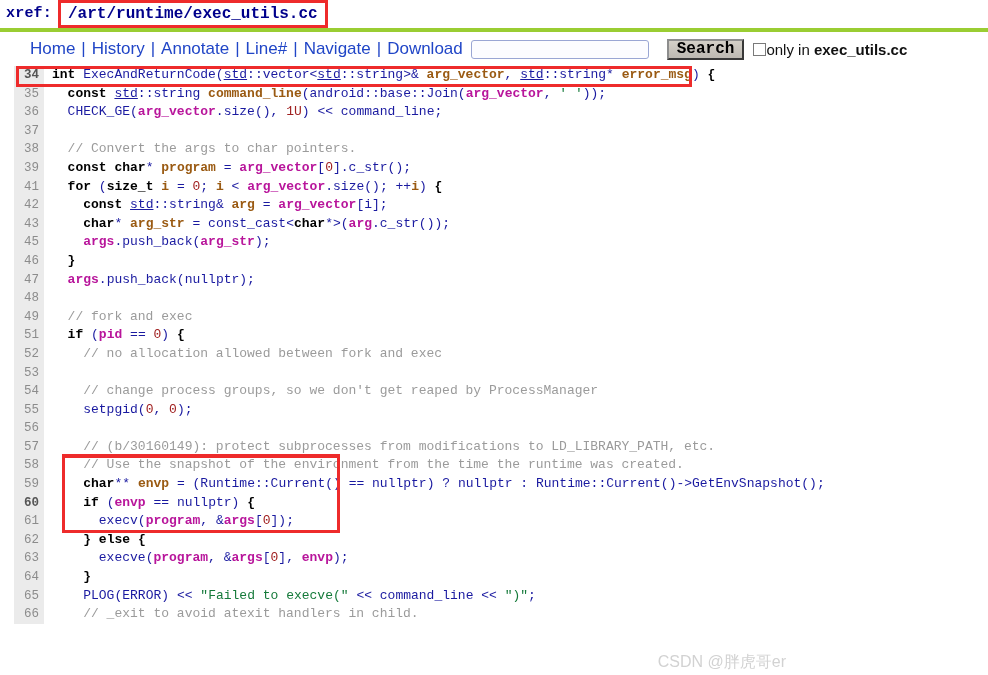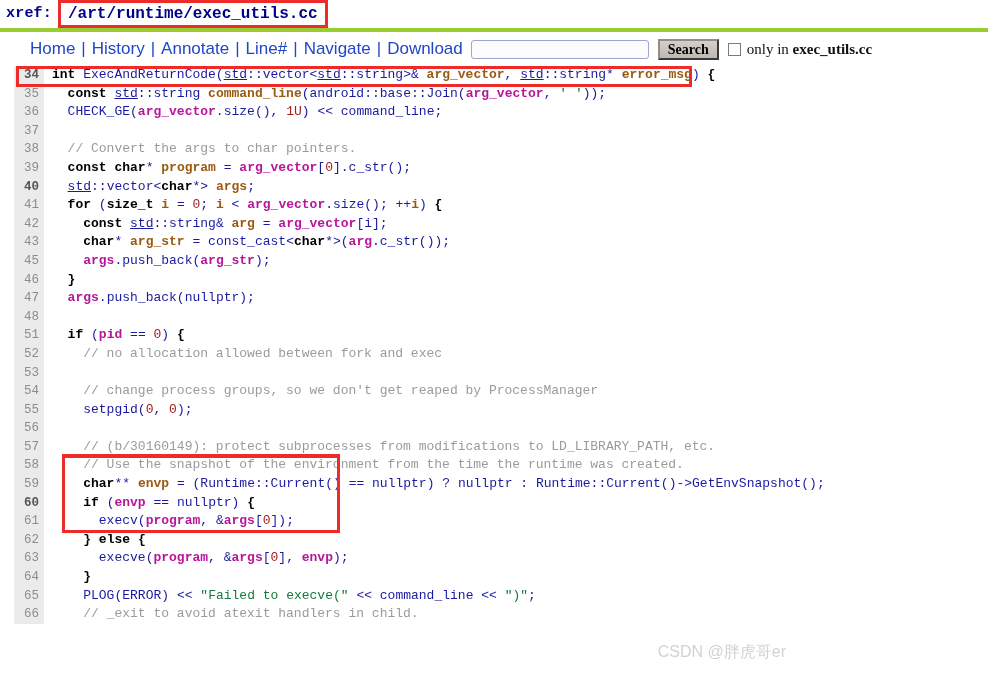--- a/index.html
+++ b/index.html
@@ -50,36 +50,36 @@
   .nav-sep { font-size: 17px; color: #2146c7; margin: 0 6px; }
   .search-input {
     margin-left: 8px;
     width: 178px; height: 19px;
     border: 1px solid #9aa6d4; border-radius: 3px;
     background: #fcfcff; outline: none;
     font-family: "Liberation Sans", sans-serif; font-size: 12px;
     padding: 0 4px; color: #222;
   }
   .search-btn {
-    margin-left: 9px;
+    margin-left: 18px;
     height: 21px; padding: 0 8px;
     border: 2px outset #8d8d8d;
     background: linear-gradient(#d4d0c8,#bdb9b2);
-    font-family: Liberation Serif, serif;
-    font-size: 14px; font-weight: bold; color: #000;
+    font-family: Liberation Mono, monospace;
+    font-size: 16px; font-weight: bold; color: #000;
     cursor: pointer; line-height: 17px;
   }
   .only-box {
     margin-left: 9px; width: 13px; height: 13px;
     border: 1px solid #7a7a7a; background: #fff; display:inline-block;
     cursor: pointer;
   }
   .only-label {
-    margin-left: 6px; font-size: 15px; color: #111;
-    font-family: Liberation Serif, serif;
+    margin-left: 0; font-size: 15px; color: #111;
+    font-family: Liberation Sans, sans-serif;
   }
   .only-file { font-weight: bold; }
 
   
   .code-wrap {
     position: absolute; left: 14px; top: 66px;
     width: 974px; height: 600px;
     background: #fff;
   }
   .code-row { display: flex; height: 18.6px; align-items: flex-start; }
@@ -116,21 +116,21 @@
     pointer-events: none; background: transparent;
   }
   #hl-sig   { left: 16px; top: 66px;  width: 676px; height: 21px; }
   #hl-exec  { left: 62px; top: 455px; width: 278px; height: 78px; }
   .hl-underline {
     position: absolute; background: #ee2b2b; height: 3px; pointer-events:none;
   }
   #ul-envp { left: 62px; top: 454px; width: 278px; }
 
   .watermark {
-    position: absolute; right: 14px; bottom: 12px;
+    position: absolute; right: 14px; bottom: 2px;
     font-family: "Liberation Sans", sans-serif;
     font-size: 16px; color: #d2d2d2; user-select:none;
   }
 </style>
 </head>
 <body>
 
 <div id="root">
 
   <div class="xref-head">
@@ -179,24 +179,20 @@
       </div>
       <div class="code-row">
         <div class="gutter">38</div>
         <div class="code">  <span class="cmt">// Convert the args to char pointers.</span></div>
       </div>
       <div class="code-row">
         <div class="gutter">39</div>
         <div class="code">  <span class="kw">const</span> <span class="kw">char</span><span class="op">*</span> <span class="decl">program</span> <span class="op">=</span> <span class="use">arg_vector</span><span class="op">[</span><span class="num">0</span><span class="op">]</span><span class="op">.</span><span class="typ">c_str</span><span class="op">(</span><span class="op">)</span><span class="op">;</span></div>
       </div>
       <div class="code-row">
-        <div class="gutter major">40</div>
-        <div class="code">  <span class="typ uline">std</span><span class="op">:</span><span class="op">:</span><span class="typ">vector</span><span class="op">&lt;</span><span class="kw">char</span><span class="op">*</span><span class="op">&gt;</span> <span class="decl">args</span><span class="op">;</span></div>
-      </div>
-      <div class="code-row">
         <div class="gutter">41</div>
         <div class="code">  <span class="kw">for</span> <span class="op">(</span><span class="kw">size_t</span> <span class="decl">i</span> <span class="op">=</span> <span class="num">0</span><span class="op">;</span> <span class="decl">i</span> <span class="op">&lt;</span> <span class="use">arg_vector</span><span class="op">.</span><span class="typ">size</span><span class="op">(</span><span class="op">)</span><span class="op">;</span> <span class="op">+</span><span class="op">+</span><span class="decl">i</span><span class="op">)</span> <span class="blk">{</span></div>
       </div>
       <div class="code-row">
         <div class="gutter">42</div>
         <div class="code">    <span class="kw">const</span> <span class="typ uline">std</span><span class="op">:</span><span class="op">:</span><span class="typ">string</span><span class="op">&amp;</span> <span class="decl">arg</span> <span class="op">=</span> <span class="use">arg_vector</span><span class="op">[</span><span class="typ">i</span><span class="op">]</span><span class="op">;</span></div>
       </div>
       <div class="code-row">
         <div class="gutter">43</div>
         <div class="code">    <span class="kw">char</span><span class="op">*</span> <span class="decl">arg_str</span> <span class="op">=</span> <span class="typ">const_cast</span><span class="op">&lt;</span><span class="kw">char</span><span class="op">*</span><span class="op">&gt;</span><span class="op">(</span><span class="use">arg</span><span class="op">.</span><span class="typ">c_str</span><span class="op">(</span><span class="op">)</span><span class="op">)</span><span class="op">;</span></div>
@@ -209,20 +205,24 @@
         <div class="gutter">46</div>
         <div class="code">  <span class="blk">}</span></div>
       </div>
       <div class="code-row">
         <div class="gutter">47</div>
         <div class="code">  <span class="use">args</span><span class="op">.</span><span class="typ">push_back</span><span class="op">(</span><span class="typ">nullptr</span><span class="op">)</span><span class="op">;</span></div>
       </div>
       <div class="code-row">
         <div class="gutter">48</div>
         <div class="code">&nbsp;</div>
+      </div>
+      <div class="code-row">
+        <div class="gutter">49</div>
+        <div class="code">  <span class="cmt">// fork and exec</span></div>
       </div>
       <div class="code-row">
         <div class="gutter">51</div>
         <div class="code">  <span class="kw">if</span> <span class="op">(</span><span class="use">pid</span> <span class="op">=</span><span class="op">=</span> <span class="num">0</span><span class="op">)</span> <span class="blk">{</span></div>
       </div>
       <div class="code-row">
         <div class="gutter">52</div>
         <div class="code">    <span class="cmt">// no allocation allowed between fork and exec</span></div>
       </div>
       <div class="code-row">

